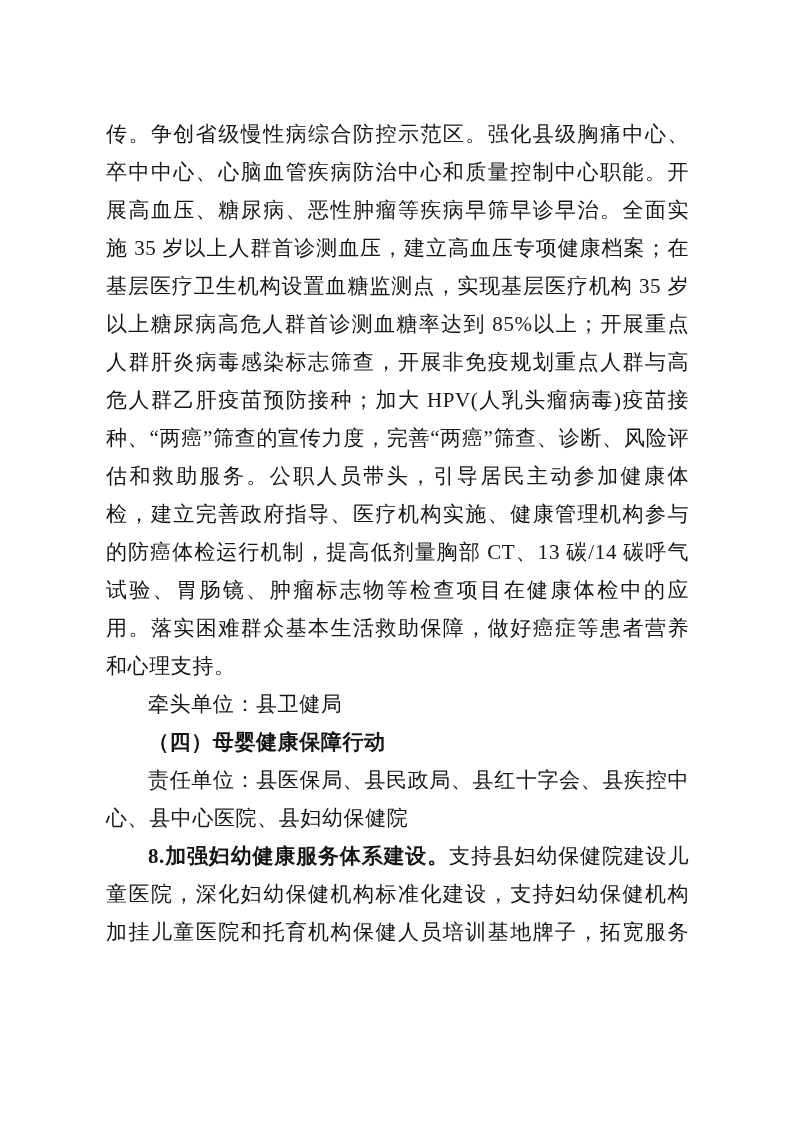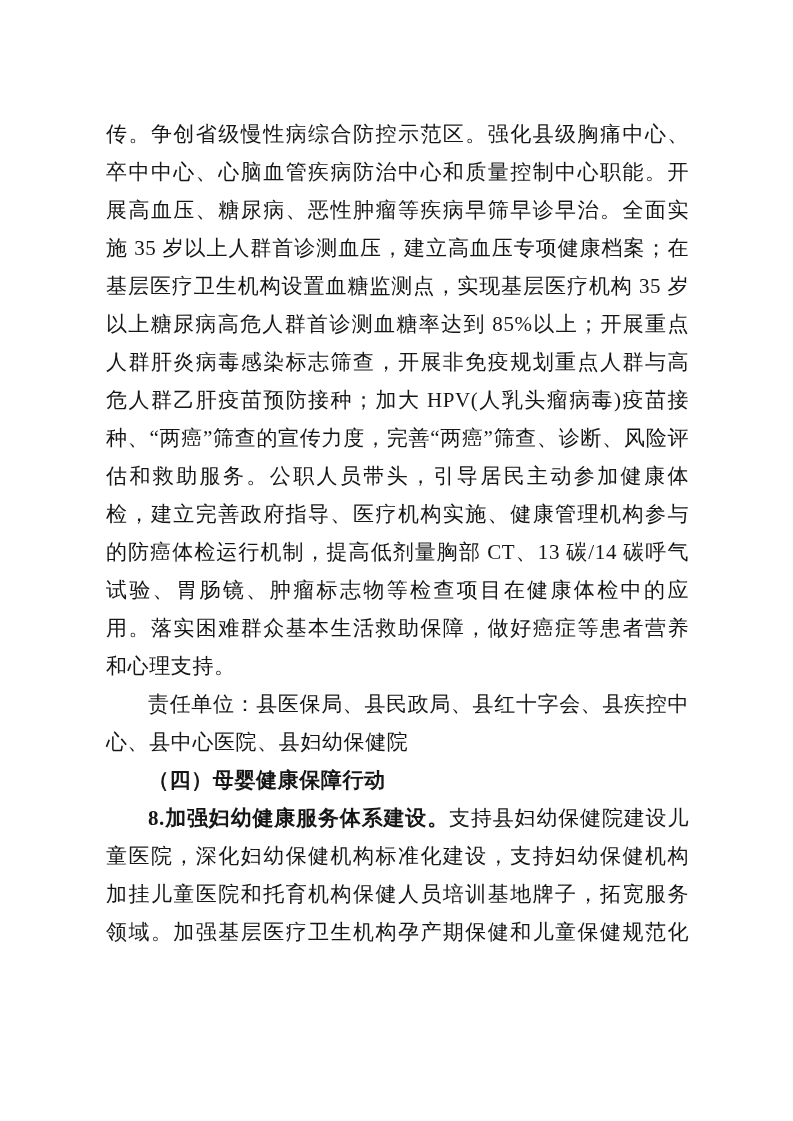--- a/index.html
+++ b/index.html
@@ -46,22 +46,23 @@
     color: #161616;
   }
 </style>
 </head>
 <body>
 
 <div class="page">
 
   <p class="para">传。争创省级慢性病综合防控示范区。强化县级胸痛中心、卒中中心、心脑血管疾病防治中心和质量控制中心职能。开展高血压、糖尿病、恶性肿瘤等疾病早筛早诊早治。全面实施 35 岁以上人群首诊测血压，建立高血压专项健康档案；在基层医疗卫生机构设置血糖监测点，实现基层医疗机构 35 岁以上糖尿病高危人群首诊测血糖率达到 85%以上；开展重点人群肝炎病毒感染标志筛查，开展非免疫规划重点人群与高危人群乙肝疫苗预防接种；加大 HPV(人乳头瘤病毒)疫苗接种、“两癌”筛查的宣传力度，完善“两癌”筛查、诊断、风险评估和救助服务。公职人员带头，引导居民主动参加健康体检，建立完善政府指导、医疗机构实施、健康管理机构参与的防癌体检运行机制，提高低剂量胸部 CT、13 碳/14 碳呼气试验、胃肠镜、肿瘤标志物等检查项目在健康体检中的应用。落实困难群众基本生活救助保障，做好癌症等患者营养和心理支持。</p>
 
+  <p class="para indent">牵头单位：县卫健局</p>
+
+  <p class="para indent heading">（四）母婴健康保障行动</p>
 
   <p class="para indent">责任单位：县医保局、县民政局、县红十字会、县疾控中心、县中心医院、县妇幼保健院</p>
-
-  <p class="para indent heading">（四）母婴健康保障行动</p>
 
   <p class="para indent"><span class="lead">8.加强妇幼健康服务体系建设。</span><span>支持县妇幼保健院建设儿童医院，深化妇幼保健机构标准化建设，支持妇幼保健机构加挂儿童医院和托育机构保健人员培训基地牌子，拓宽服务领域。加强基层医疗卫生机构孕产期保健和儿童保健规范化门诊建设，夯实妇幼专干和村级村医网底。推广“云上妇幼”远程医疗平台应用，县妇幼保健院电子病历应用水平达到 5 级。深入</span></p>
 
   <div class="page-number">— 7 —</div>
 
 </div>
 
 </body></html>

